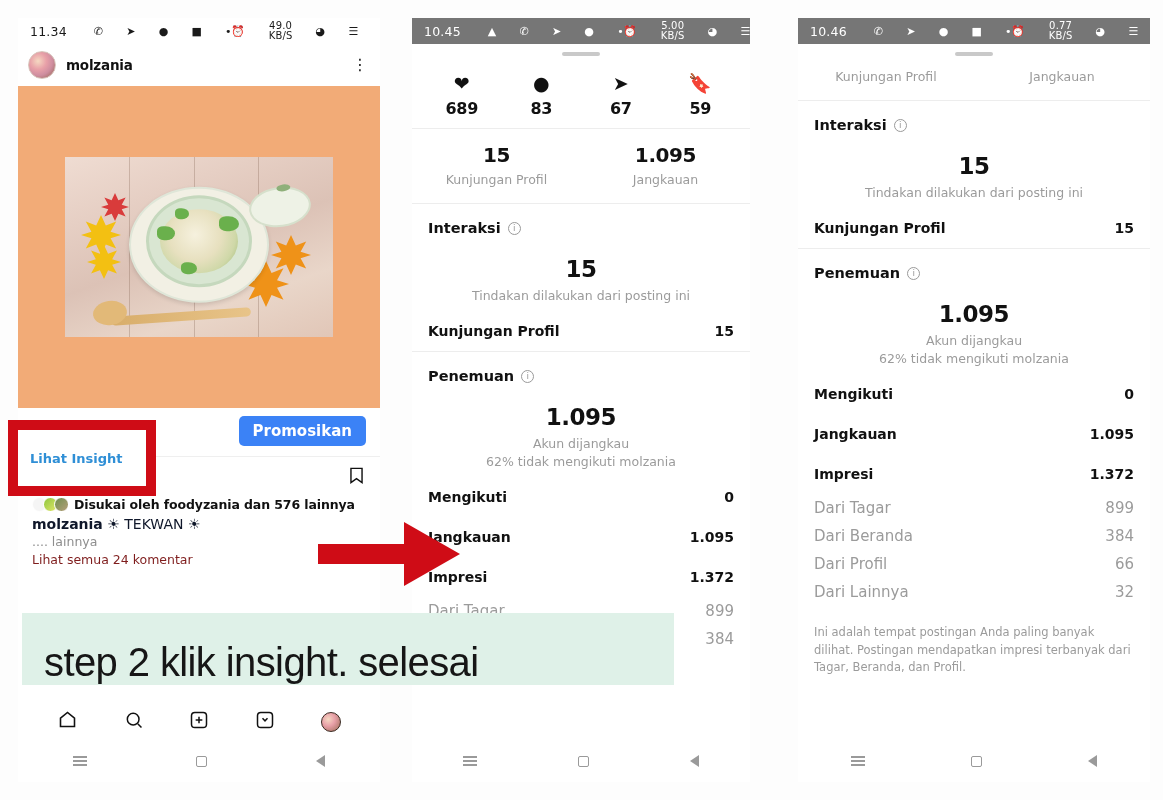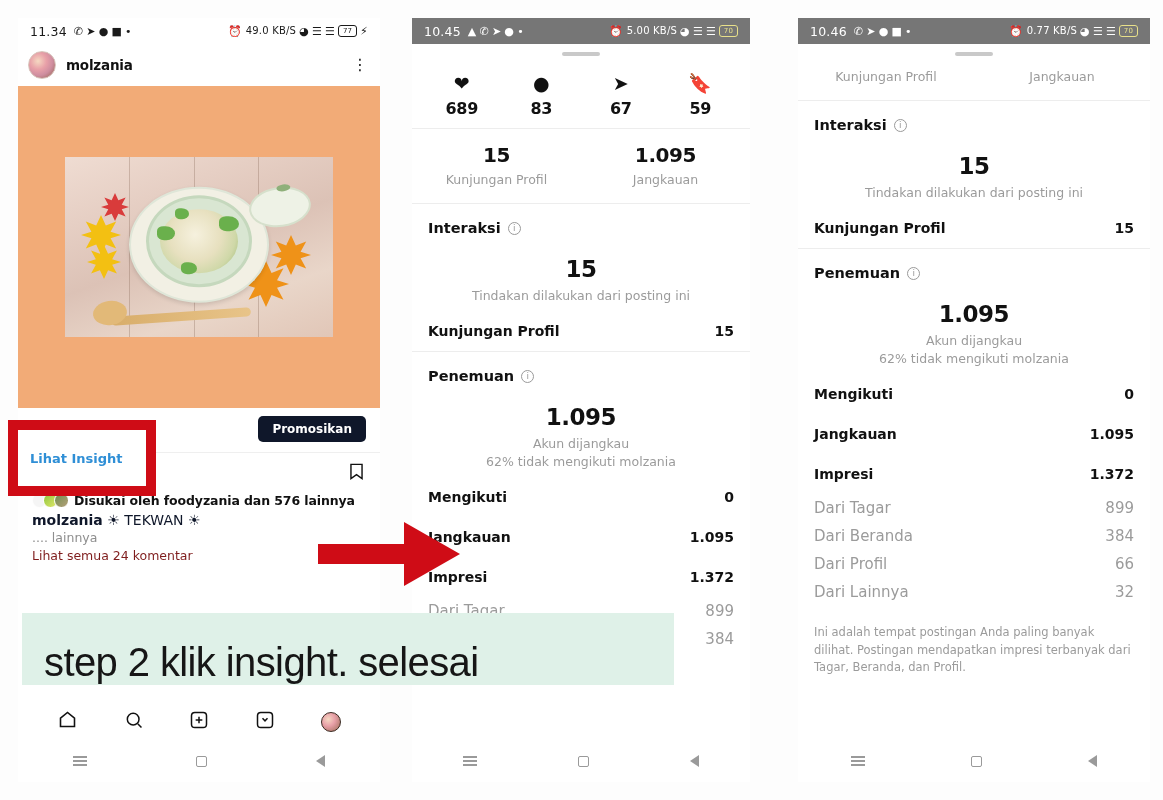--- a/index.html
+++ b/index.html
@@ -28,21 +28,21 @@
   #phone3 { left: 798px; width: 352px; }
 
   
   .statusbar {
     display: flex; align-items: center; justify-content: space-between;
     height: 26px; padding: 0 12px;
     font-size: 12.5px; color: #1a1a1a;
     letter-spacing: .2px;
   }
   .statusbar.grey { background: #767676; color: #ffffff; }
-  .sb-left, .sb-right { display: flex; align-items: center; gap: 3px; }
+  .sb-left, .sb-right { display: flex; align-items: center; gap: 23px; }
   .sb-time { font-size: 12.5px; margin-right: 4px; }
   .sb-ico { display:inline-block; line-height:1; font-size: 11px; }
   .sb-rate { font-size: 10px; line-height: 1.05; text-align: center; }
   .sb-batt {
     border: 1.2px solid currentColor; border-radius: 3px;
     font-size: 7px; padding: 0 2px; line-height: 10px; min-width: 19px;
     text-align: center;
   }
   .statusbar.grey .sb-batt { border-color:#e8e08a; color:#e8e08a; }
 
@@ -113,22 +113,22 @@
   .ig-actionbar {
     display:flex; align-items:center; gap: 0;
     padding: 8px 14px 4px 14px; background:#fff; position: relative;
   }
   .ig-insight {
     font-family: "DejaVu Sans", sans-serif;
     font-size: 12.5px; color: #1f8fe0; font-weight:600;
   }
   .ig-promote {
     margin-left:auto;
-    background: #0f172a; color:#fff; border:none; border-radius: 5px;
-    padding: 6px 14px; font-size: 12px; font-weight: 600;
+    background: #3b82f6; color:#fff; border:none; border-radius: 5px;
+    padding: 6px 14px; font-size: 15px; font-weight: 600;
     font-family: "DejaVu Sans", sans-serif;
   }
   .ig-divider { height:1px; background:#efefef; margin: 6px 0 0 0; }
 
   .ig-icons { display:flex; align-items:center; gap: 18px; padding: 8px 14px 2px 14px; }
   .ig-icons .spacer { flex: 1; }
   .heart-ico { color:#ed4956; font-size: 20px; line-height: 1; }
   .ico-line { color:#111; }
 
   .ig-likes {

